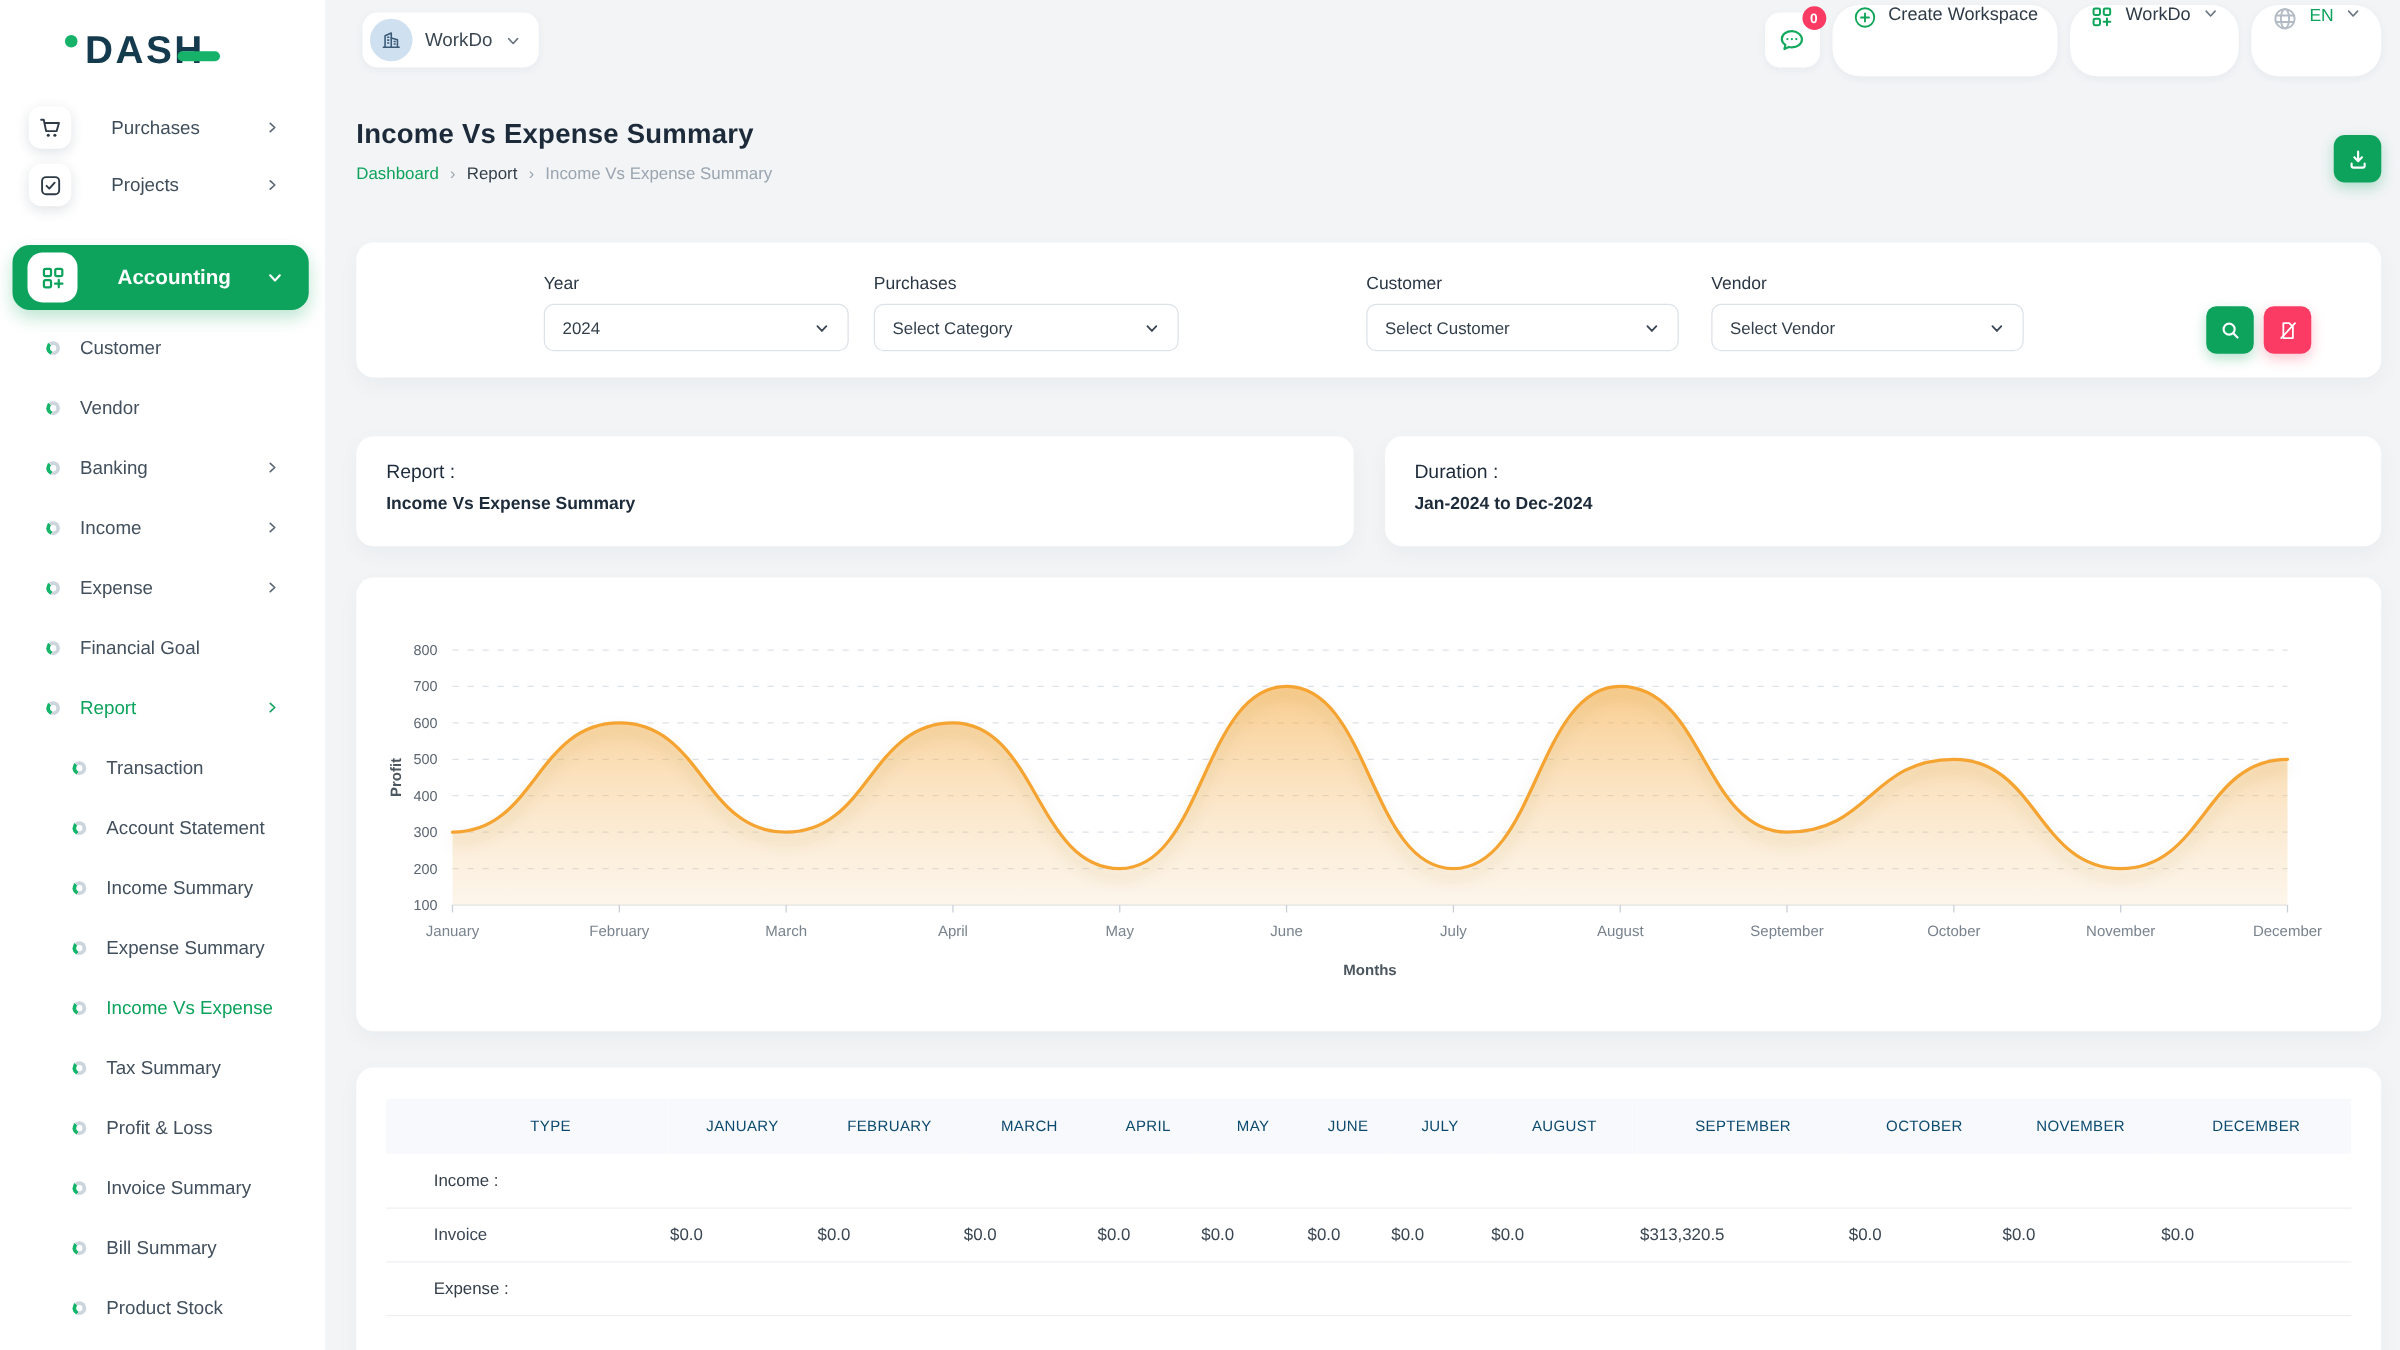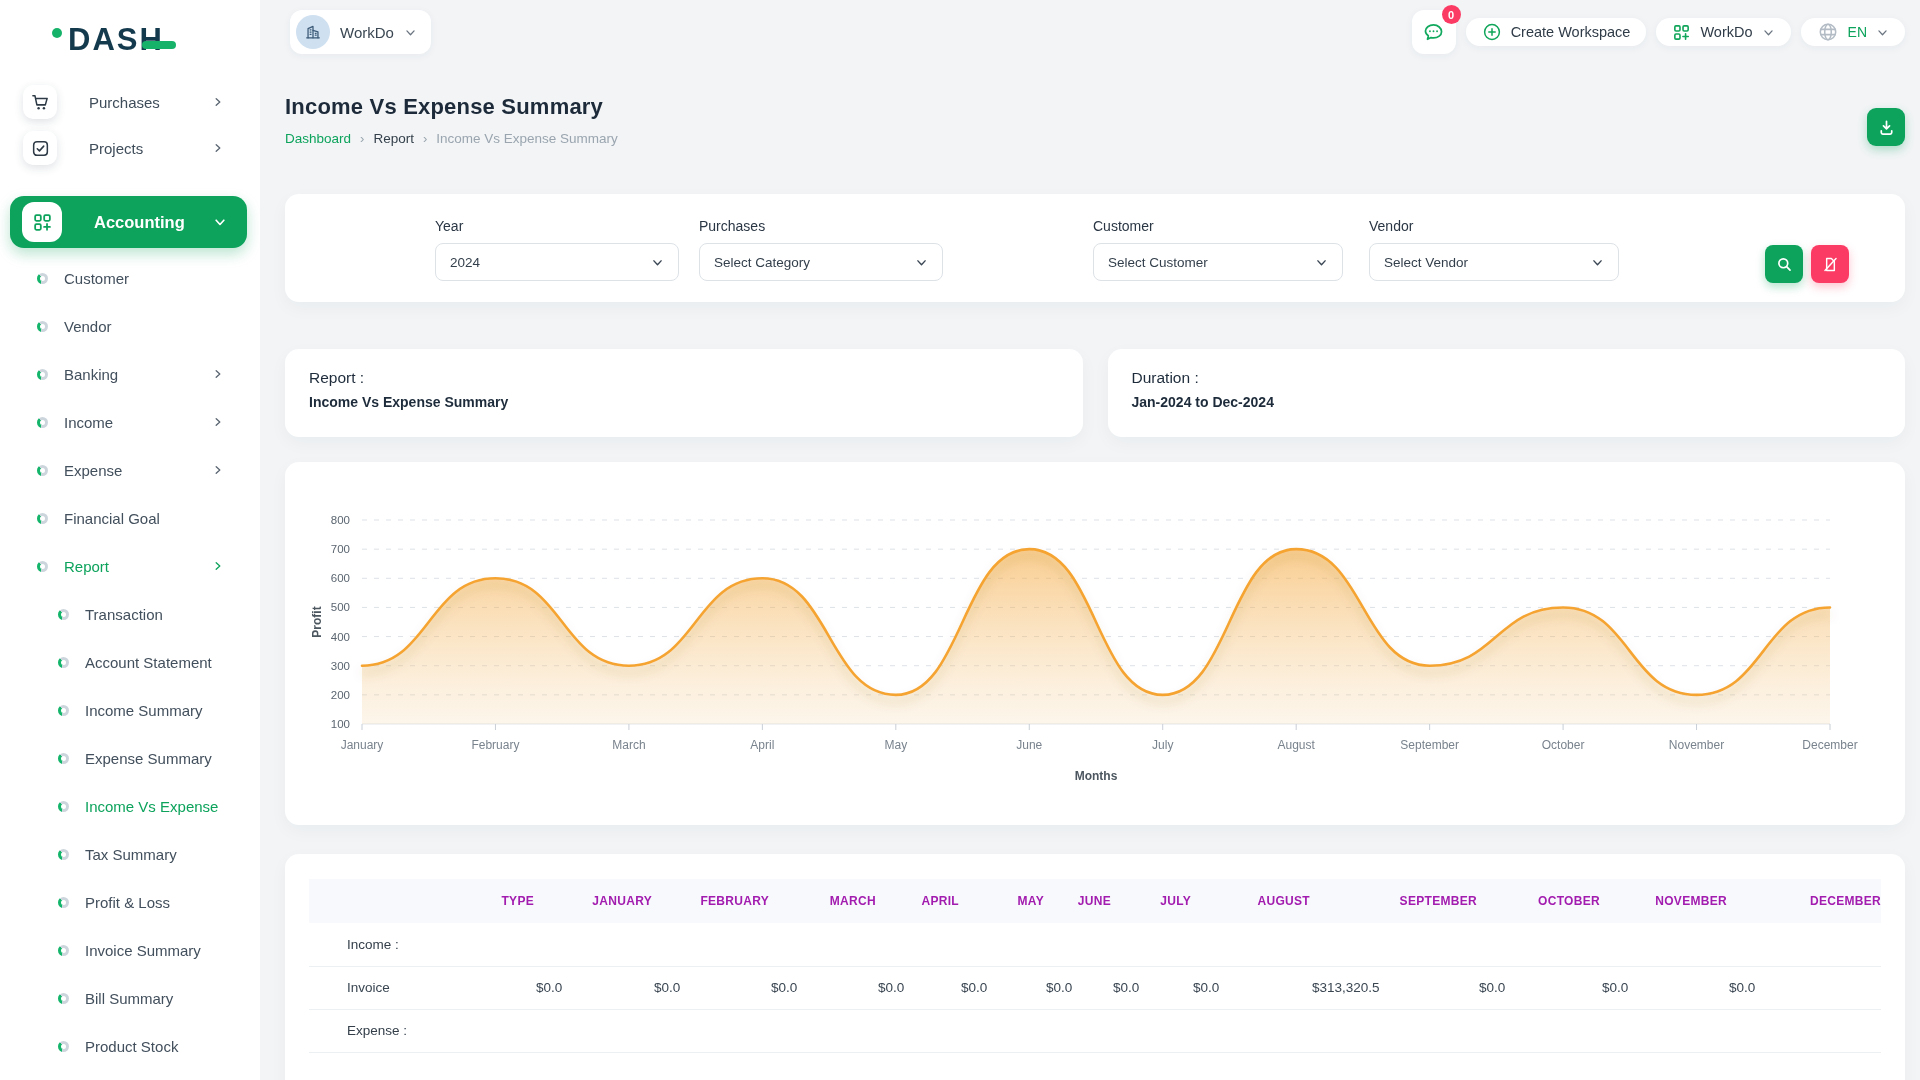--- a/index.html
+++ b/index.html
@@ -36,21 +36,21 @@
 
 
 .topbar{display:flex;align-items:center;margin-top:10px;height:44px;gap:10px}
 .ws-pill{display:flex;align-items:center;gap:10px;background:#fff;border-radius:12px;padding:5px 14px 5px 6px;margin-left:5px;box-shadow:0 2px 8px rgba(30,50,70,.05);cursor:pointer}
 .ws-avatar{width:34px;height:34px;border-radius:50%;background:#cfe0f0;display:flex;align-items:center;justify-content:center;color:#3b5a77}
 .ws-name{font-size:15px;color:#3a4752}
 .chev-d{color:#6b7682}
 .spacer{flex:1}
 .icon-btn{width:44px;height:44px;background:#fff;border-radius:12px;display:flex;align-items:center;justify-content:center;position:relative;box-shadow:0 2px 8px rgba(30,50,70,.05);cursor:pointer}
 .badge{position:absolute;top:-5px;right:-5px;min-width:19px;height:19px;border-radius:50%;background:#fb3b64;color:#fff;font-size:11px;font-weight:700;display:flex;align-items:center;justify-content:center}
-.top-btn{height:28px;background:#fff;border-radius:22px;display:flex;align-items:center;gap:9px;padding:0 16px;box-shadow:0 2px 8px rgba(30,50,70,.05);font-size:14.5px;color:#2f3b47;cursor:pointer}
+.top-btn{height:57px;background:#fff;border-radius:22px;display:flex;align-items:flex-start;gap:9px;padding:0 16px;box-shadow:0 2px 8px rgba(30,50,70,.05);font-size:14.5px;color:#2f3b47;cursor:pointer}
 .lang-label{color:#0da35c;font-size:14px}
 
 
 .page-head{display:flex;align-items:flex-end;margin-top:40px}
 .page-title{font-size:22px;font-weight:700;color:#1c2a39;letter-spacing:.2px}
 .breadcrumb{display:flex;align-items:center;gap:9px;margin-top:11px;font-size:13.5px}
 .bc-link{color:#0da35c;cursor:pointer}
 .bc-sep{color:#9aa5af;font-size:13px}
 .bc-mid{color:#333f4a;cursor:pointer}
 .bc-current{color:#9aa5af}
@@ -83,21 +83,21 @@
 
 .chart-card{margin-top:25px;height:363px;padding:0}
 .chart-card svg{display:block}
 .ytick{font-size:11.5px;fill:#5b6570;font-family:"Liberation Sans","DejaVu Sans",sans-serif}
 .xtick{font-size:12px;fill:#79838d;font-family:"Liberation Sans","DejaVu Sans",sans-serif}
 .axis-label{font-size:12px;font-weight:700;fill:#4c565f;font-family:"Liberation Sans","DejaVu Sans",sans-serif}
 
 
 .table-card{margin-top:29px;padding:25px 24px 24px 24px;height:280px;overflow:hidden}
 table{width:100%;border-collapse:collapse;table-layout:fixed}
-thead th{background:#f8f9fc;height:44px;text-align:right;font-size:12px;font-weight:700;color:#a21caf;letter-spacing:.3px;padding-left:2px}
+thead th{background:#f8f9fc;height:44px;text-align:center;font-size:12px;font-weight:400;color:#0c4a6e;letter-spacing:.3px;padding-left:2px}
 thead th.first{padding-left:38px}
 tbody td{height:43px;font-size:13.5px;color:#3a4652;border-bottom:1px solid #edf0f3;padding-left:2px}
 tbody td.first{padding-left:38px}
 tbody td.section{color:#333e49}
 </style>
 </head>
 <body>
 
 <aside class="sidebar">
   <div class="logo">

